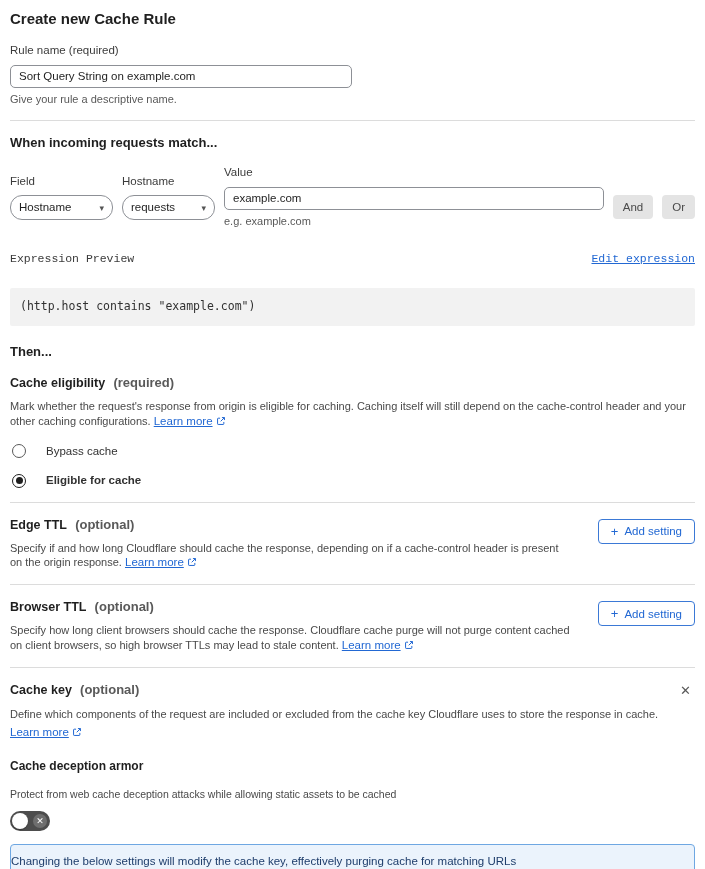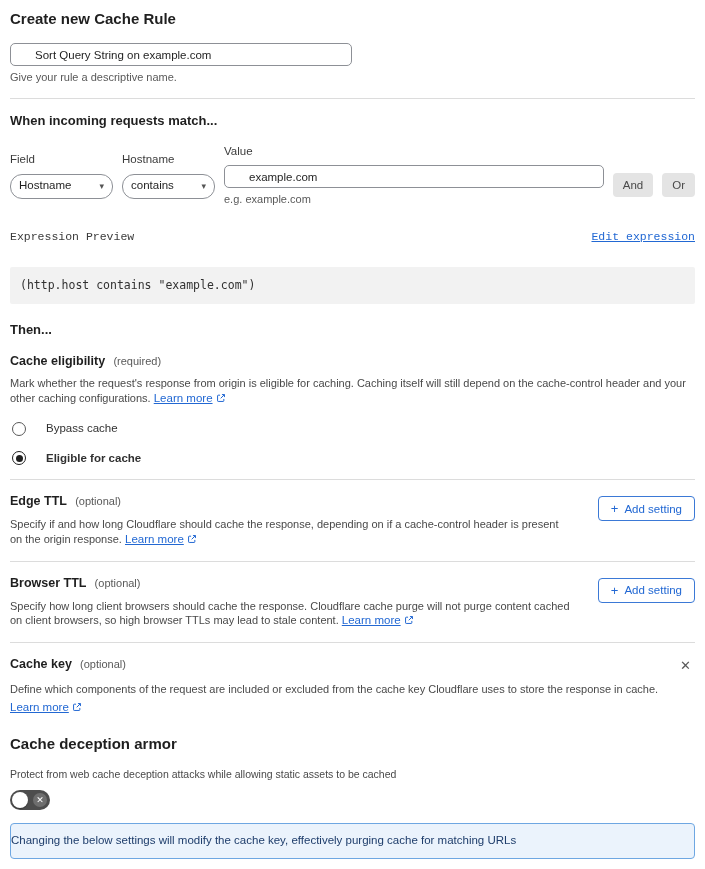--- a/index.html
+++ b/index.html
@@ -11,21 +11,21 @@
   }
   .page { padding: 9px 10px 14px 10px; }
 
   h1.page-title { font-size: 15px; font-weight: bold; color: #1f1f1f; margin-bottom: 14px; }
   .form-label { font-size: 11.5px; color: #3b3b3b; margin-bottom: 6px; display: block; }
   .helper { font-size: 11px; color: #595959; margin-top: 4px; }
 
   input.text-input {
     font-family: "Liberation Sans", sans-serif; font-size: 11.5px; color: #1f1f1f;
     border: 1px solid #8d9096; border-radius: 5px; background: #fff;
-    padding: 4px 24px; height: 23px; outline: none;
+    padding: 4px 8px; height: 23px; outline: none;
   }
   .rule-name-input { width: 342px; display: block; }
 
   hr.divider { border: none; border-top: 1px solid #dcdcdc; margin: 13px 0; }
 
   h2.section-heading { font-size: 13px; font-weight: bold; color: #1f1f1f; margin: 2px 0 14px 0; }
 
   
   .match-row { display: flex; align-items: center; gap: 9px; }
   .mcol { display: flex; flex-direction: column; }
@@ -52,21 +52,21 @@
   .expr-head { display: flex; justify-content: space-between; align-items: center; margin: 22px 0 22px 0; font-family: Liberation Mono, monospace; }
   .expr-label { font-size: 11.5px; color: #3b3b3b; }
   a.link { color: #2268d3; text-decoration: underline; cursor: pointer; font-size: 11.5px; }
   .code-box {
     background: #f2f2f2; border-radius: 2px; padding: 11px 10px;
     font-family: "DejaVu Sans Mono", "Liberation Mono", monospace;
     font-size: 11.5px; color: #313131; margin-bottom: 17px;
   }
 
   h3.sub-title { font-size: 12.5px; font-weight: bold; color: #1f1f1f; display: inline; }
-  .optional { font-size: 11px; color: #595959; font-weight: normal; margin-left: 5px; }
+  .optional { font-size: 13px; color: #595959; font-weight: bold; margin-left: 5px; }
   p.desc { font-size: 11px; color: #494949; margin-top: 7px; }
   .ext-icon { display: inline-block; vertical-align: -1px; margin-left: 3px; color: #2268d3; }
 
   
   .radio-row { display: flex; align-items: center; gap: 20px; margin-top: 14px; padding-left: 2px; }
   .radio-outer {
     width: 14px; height: 14px; border-radius: 50%; border: 1px solid #595959;
     display: inline-flex; align-items: center; justify-content: center; background: #fff; cursor: pointer; flex: none;
   }
   .radio-outer.checked { border-color: #1f1f1f; }
@@ -83,21 +83,21 @@
     border-radius: 4px; padding: 5px 12px; font-family: "Liberation Sans", sans-serif;
     font-size: 11.5px; cursor: pointer; margin-top: 3px;
   }
   .plus { font-size: 13px; line-height: 1; }
 
   
   .cache-key-head { display: flex; justify-content: space-between; align-items: flex-start; }
   .close-btn { background: none; border: none; color: #595959; font-size: 13px; cursor: pointer; padding: 2px 4px; }
   .block-link { display: inline-block; margin-top: 3px; }
 
-  h4.mini-title { font-size: 15px; font-weight: bold; color: #1f1f1f; margin-top: 17px; }
+  h4.mini-title { font-size: 12px; font-weight: bold; color: #1f1f1f; margin-top: 17px; }
   p.mini-desc { font-size: 10.5px; color: #494949; margin-top: 13px; }
 
   
   .toggle { position: relative; width: 40px; height: 20px; border-radius: 10px; margin-top: 9px; cursor: pointer; border: none; display: block; }
   .toggle.off { background: #4d4d4d; }
   .toggle .knob { position: absolute; top: 2px; width: 16px; height: 16px; border-radius: 50%; background: #fff; box-shadow: 0 1px 1px rgba(0,0,0,.3); }
   .toggle.off .knob { left: 2px; }
   .toggle .mark-x {
     position: absolute; right: 3px; top: 3px; width: 14px; height: 14px; border-radius: 50%;
     background: #6e6e6e; color: #fff; font-size: 9px; line-height: 14px; text-align: center;
@@ -109,39 +109,40 @@
     padding: 9px 0; color: #1e3d6b; font-size: 11.5px;
   }
 </style>
 </head>
 <body>
 
 <div class="page">
 
   <h1 class="page-title">Create new Cache Rule</h1>
 
+  <label class="form-label">Rule name (required)</label>
   <input class="text-input rule-name-input" type="text" value="Sort Query String on example.com" style="">
   <div class="helper">Give your rule a descriptive name.</div>
 
   <hr class="divider">
 
   <h2 class="section-heading">When incoming requests match...</h2>
 
   <div class="match-row">
     <div class="mcol col-field">
       <label class="form-label">Field</label>
       <div class="select">
         <span>Hostname</span>
         <span class="chevron">▾</span>
       </div>
     </div>
     <div class="mcol col-op">
       <label class="form-label">Hostname</label>
       <div class="select">
-        <span>contains</span>
+        <span>requests</span>
         <span class="chevron">▾</span>
       </div>
     </div>
     <div class="mcol col-value">
       <label class="form-label">Value</label>
       <input class="text-input value-input" type="text" value="example.com" style="">
       <div class="helper">e.g. example.com</div>
     </div>
     <button class="gray-btn">And</button>
     <button class="gray-btn">Or</button>

